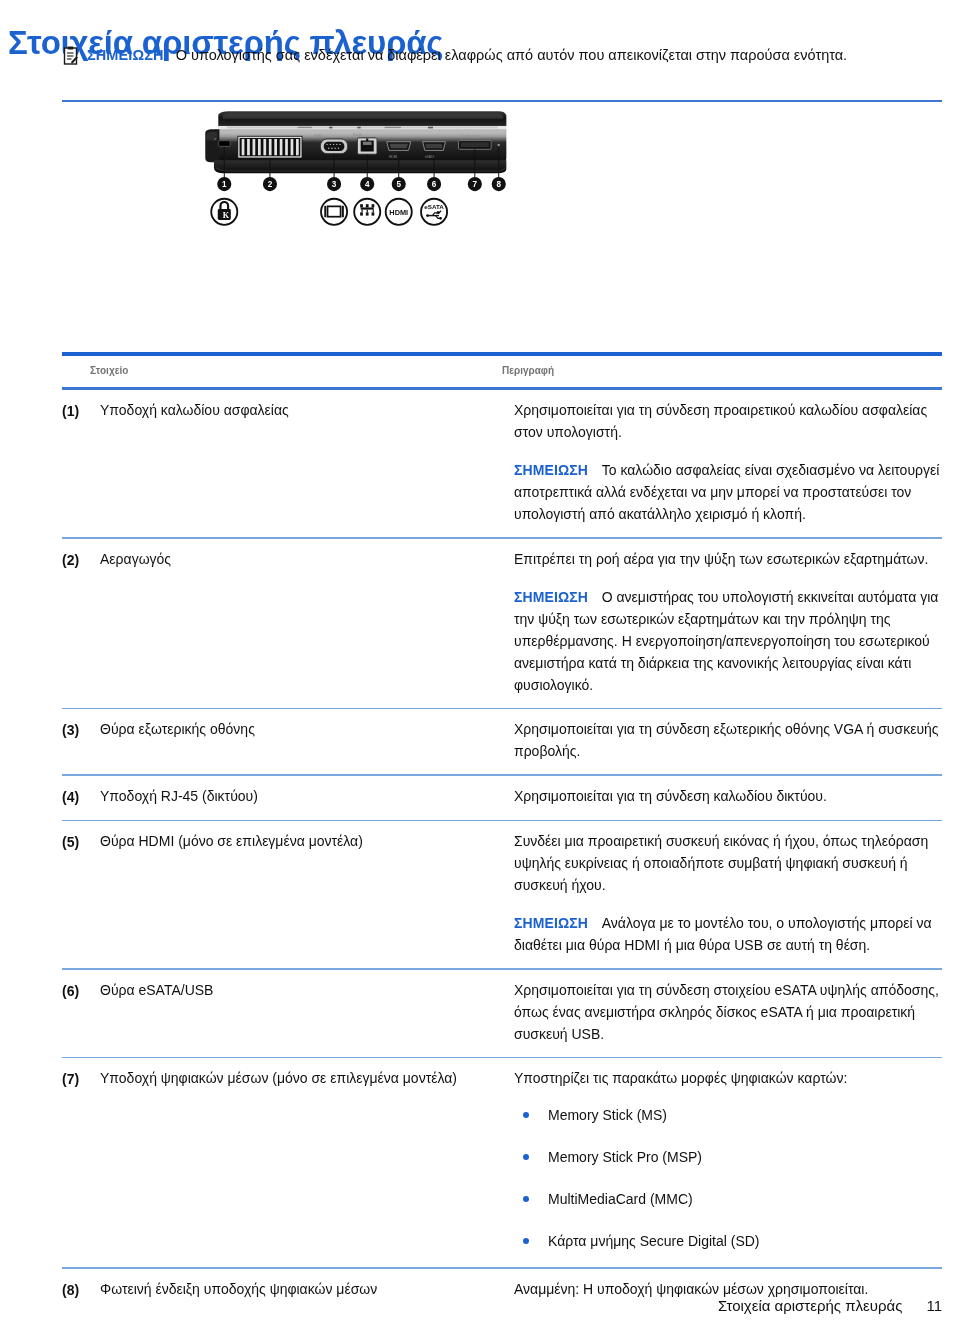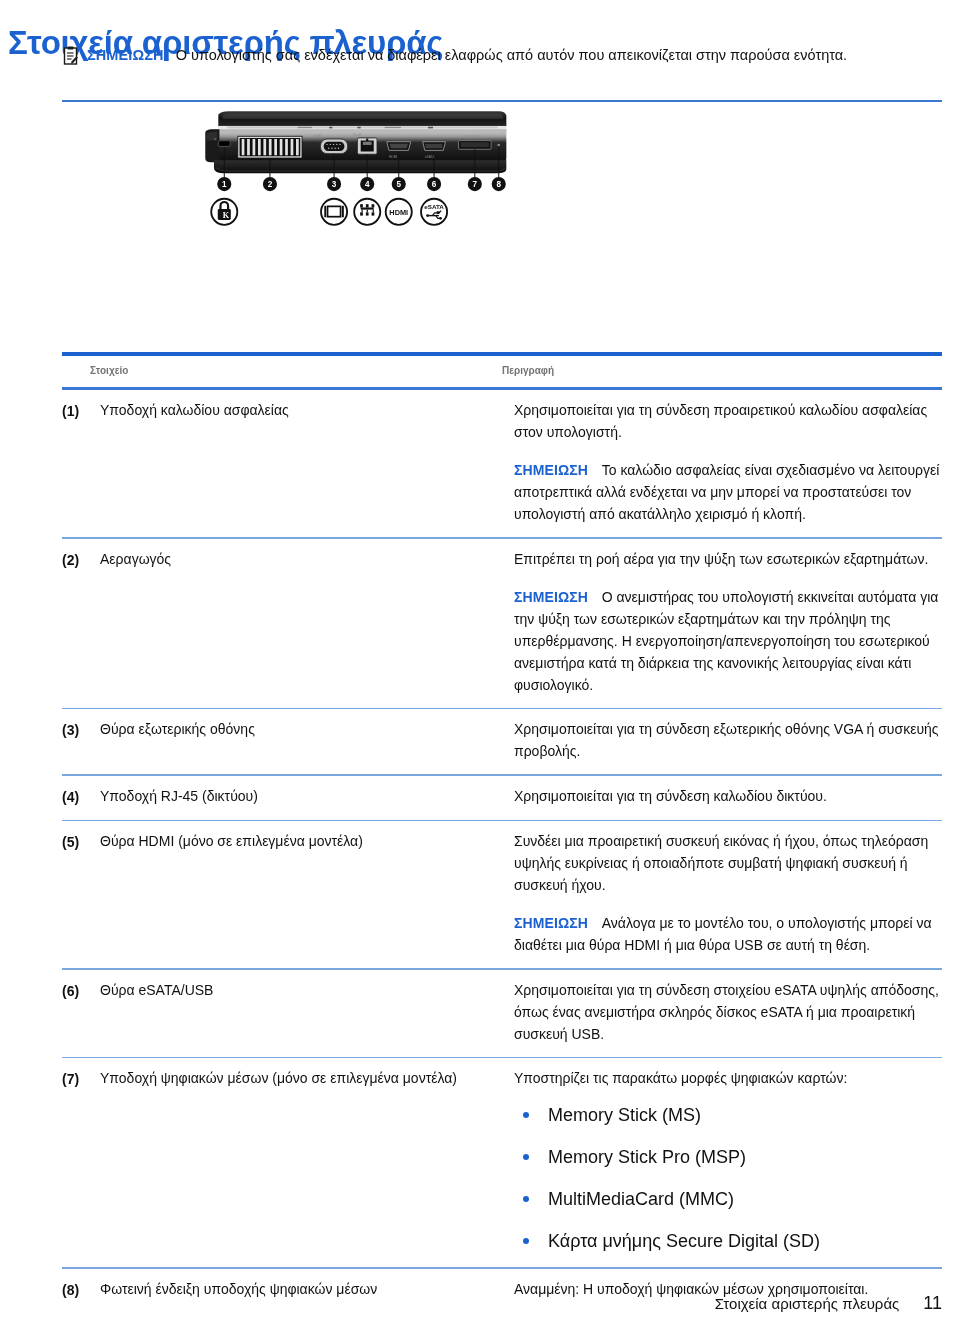--- a/index.html
+++ b/index.html
@@ -80,35 +80,35 @@
   .cell-desc{
     flex:1 1 auto;font-size:14px;color:#111;line-height:22px;margin-left:12px;
   }
   .cell-desc p{margin:0 0 16px 0;}
   .cell-desc p:last-child{margin-bottom:0;}
   .desc-note .note-word{margin-right:6px;}
 
   ul.cardlist{margin:14px 0 2px 0;padding:0;list-style:none;}
   ul.cardlist li{
     position:relative;padding-left:34px;margin-bottom:22px;
-    font-size:18px;line-height:20px;color:#111;
+    font-size:14px;line-height:20px;color:#111;
   }
   ul.cardlist li:last-child{margin-bottom:4px;}
   ul.cardlist li .bullet{
     position:absolute;left:9px;top:7px;width:6px;height:6px;
     border-radius:50%;background:#1b62d0;
   }
 
   
   .footer{
     position:absolute;right:18px;bottom:22px;
     font-size:15px;color:#111;display:flex;align-items:baseline;
   }
   .footer .f-text{margin-right:24px;}
-  .footer .f-page{font-size:18px;}
+  .footer .f-page{font-size:15px;}
 </style>
 </head>
 <body>
 
 <div class="page">
 
   <h1 class="page-title">Στοιχεία αριστερής πλευράς</h1>
 
   <div class="top-note">
     <div class="note-row">

